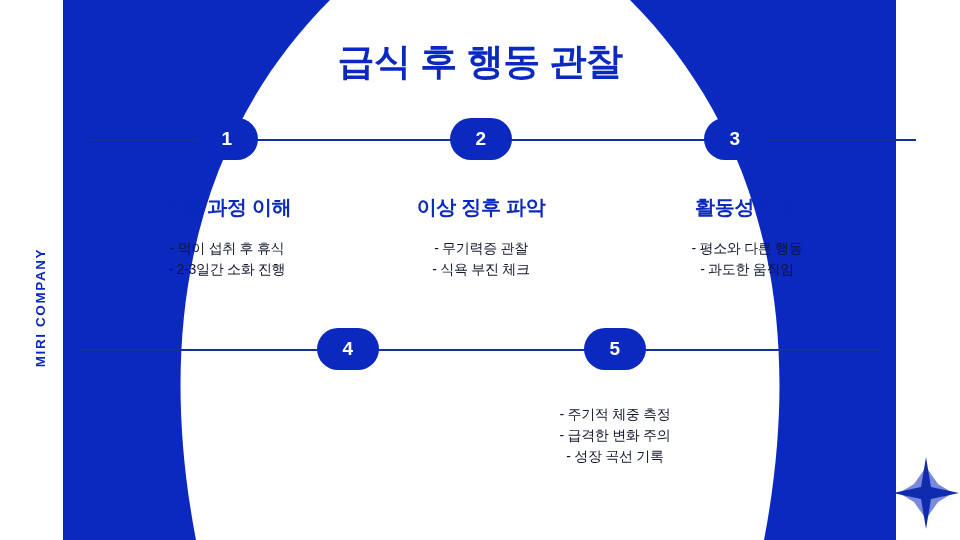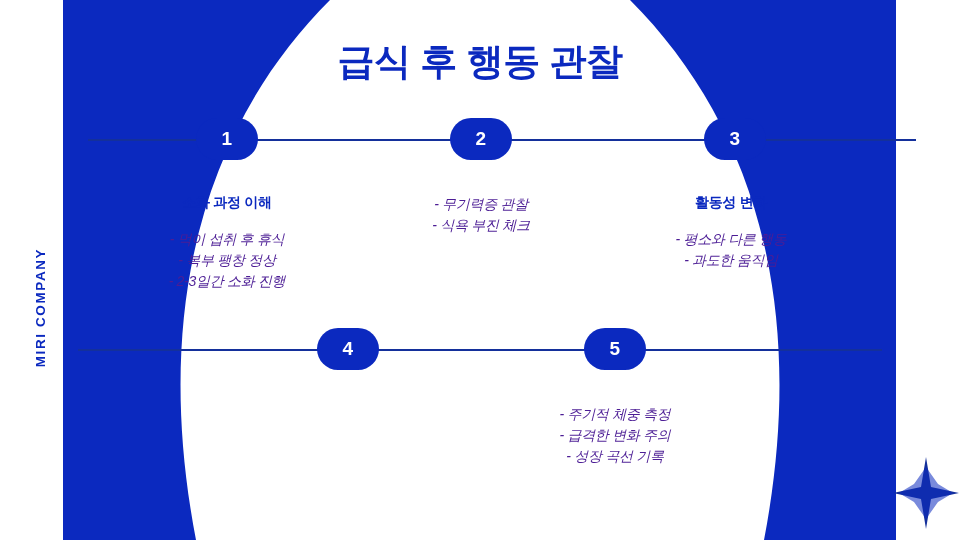--- a/index.html
+++ b/index.html
@@ -101,37 +101,36 @@
   .pill-5 { left: 584px; top: 328px; }
 
   
   .block {
     position: absolute;
     width: 250px;
     text-align: center;
   }
   .block-head {
     color: #0b29bf;
-    font-size: 14px;
+    font-size: 20px;
     font-weight: 700;
     margin-bottom: 17px;
     letter-spacing: -0.3px;
   }
   .block-item {
-    color: #4c1d95;
+    color: #0f172a;
     font-size: 14px;
     line-height: 21px;
     letter-spacing: -0.3px;
     white-space: nowrap;
-    font-style: italic;
   }
 
   .block-1 { left: 102px; top: 194px; }
   .block-2 { left: 356px; top: 194px; }
-  .block-3 { left: 606px; top: 194px; }
+  .block-3 { left: 622px; top: 194px; }
   .block-4 { left: 223px; top: 404px; }
   .block-5 { left: 490px; top: 404px; }
 </style>
 </head>
 <body>
 
 <div id="slide">
 
   <svg class="bg-layer" width="960" height="540" viewBox="0 0 960 540">
 
@@ -156,25 +155,25 @@
 
     <div class="pill pill-1">1</div>
     <div class="pill pill-2">2</div>
     <div class="pill pill-3">3</div>
     <div class="pill pill-4">4</div>
     <div class="pill pill-5">5</div>
 
     <div class="block block-1">
       <div class="block-head">소화 과정 이해</div>
       <div class="block-item">- 먹이 섭취 후 휴식</div>
-      <div class="block-item">- 복부 팽창 정상</div>
       <div class="block-item">- 2-3일간 소화 진행</div>
     </div>
 
     <div class="block block-2">
+      <div class="block-head">이상 징후 파악</div>
       <div class="block-item">- 무기력증 관찰</div>
       <div class="block-item">- 식욕 부진 체크</div>
     </div>
 
     <div class="block block-3">
       <div class="block-head">활동성 변화</div>
       <div class="block-item">- 평소와 다른 행동</div>
       <div class="block-item">- 과도한 움직임</div>
     </div>
 

